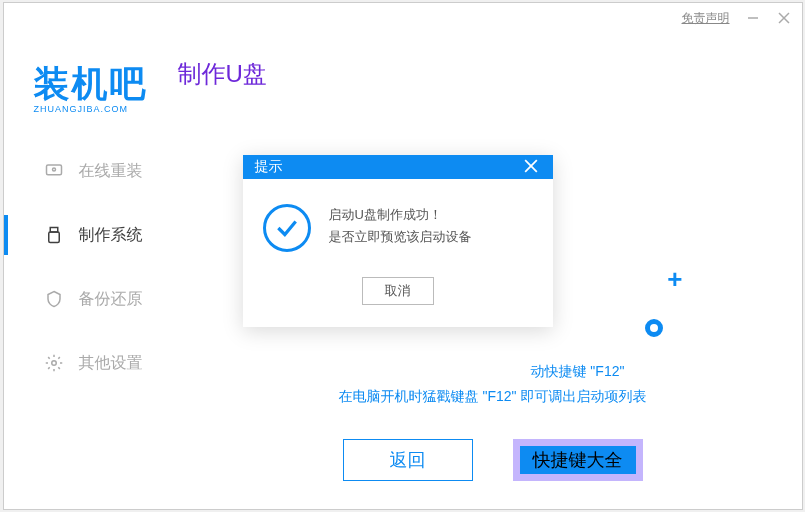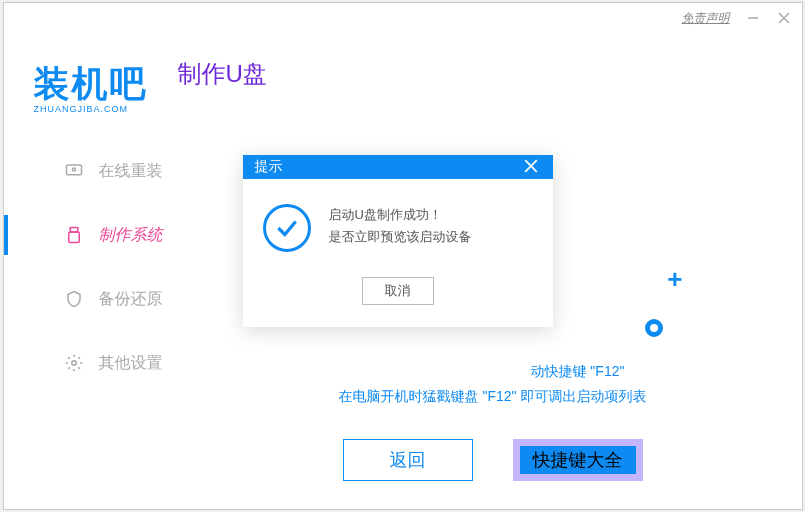--- a/index.html
+++ b/index.html
@@ -1,29 +1,29 @@
 <!DOCTYPE html>
 <html><head>
   <meta charset="utf-8">
   <style>
     * { margin: 0; padding: 0; box-sizing: border-box; font-family: "Microsoft YaHei", sans-serif; }
     body { background: #f0f0f0; display: flex; align-items: center; justify-content: center; height: 512px; width: 805px; }
     .window { width: 800px; height: 508px; background: #fff; border: 1px solid #ccc; position: relative; display: flex; flex-direction: column; }
-    .titlebar { height: 30px; display: flex; justify-content: flex-end; align-items: center; padding: 0 10px; gap: 15px; font-size: 12px; color: #888; font-style: italic; }
+    .titlebar { height: 30px; display: flex; justify-content: flex-end; align-items: center; padding: 0 10px; gap: 15px; font-size: 12px; color: #888; }
     .titlebar a { color: #888; text-decoration: underline; cursor: pointer; }
     .titlebar .winbtn { width: 16px; height: 16px; display: flex; align-items: center; justify-content: center; cursor: pointer; color: #aaa; font-size: 14px; }
     .header { display: flex; align-items: center; padding: 0 30px 15px 30px; gap: 30px; }
     .logo { display: flex; flex-direction: column; align-items: flex-start; margin-top: 33px; }
     .logo-main { font-size: 36px; font-weight: bold; color: #0d8bf2; letter-spacing: 2px; line-height: 1; }
     .logo-sub { font-size: 9px; color: #0d8bf2; letter-spacing: 1px; margin-top: 2px; }
     .page-title { font-size: 24px; color: #6d28d9; }
     .body { flex: 1; display: flex; }
     .sidebar { width: 180px; padding-top: 10px; }
-    .nav-item { height: 64px; display: flex; align-items: center; gap: 15px; padding-left: 60px; font-size: 16px; color: #aaa; cursor: pointer; position: relative; }
-    .nav-item.active { color: #ec4899; font-style: italic; }
+    .nav-item { height: 64px; display: flex; align-items: center; gap: 15px; padding-left: 40px; font-size: 16px; color: #aaa; cursor: pointer; position: relative; }
+    .nav-item.active { color: #404040; }
     .nav-item.active::before { content: ''; position: absolute; left: 0; top: 12px; bottom: 12px; width: 4px; background: #0d8bf2; }
     .nav-icon { width: 20px; height: 20px; display: flex; align-items: center; justify-content: center; }
     .nav-icon svg { width: 18px; height: 18px; }
     .main { flex: 1; position: relative; padding: 20px 40px; display: flex; flex-direction: column; align-items: center; }
     .illustration { margin-top: 10px; width: 320px; height: 200px; position: relative; }
     .usb-top { position: absolute; top: 0; left: 50%; transform: translateX(-50%); width: 64px; height: 36px; border: 3px solid #0d8bf2; border-radius: 8px 8px 0 0; background: #fff; }
     .usb-top::before, .usb-top::after { content: ''; position: absolute; top: 10px; width: 8px; height: 8px; background: #0d8bf2; border-radius: 2px; }
     .usb-top::before { left: 14px; }
     .usb-top::after { right: 14px; }
     .plus-icon { position: absolute; right: -30px; top: 105px; color: #0d8bf2; font-size: 26px; font-weight: bold; }

